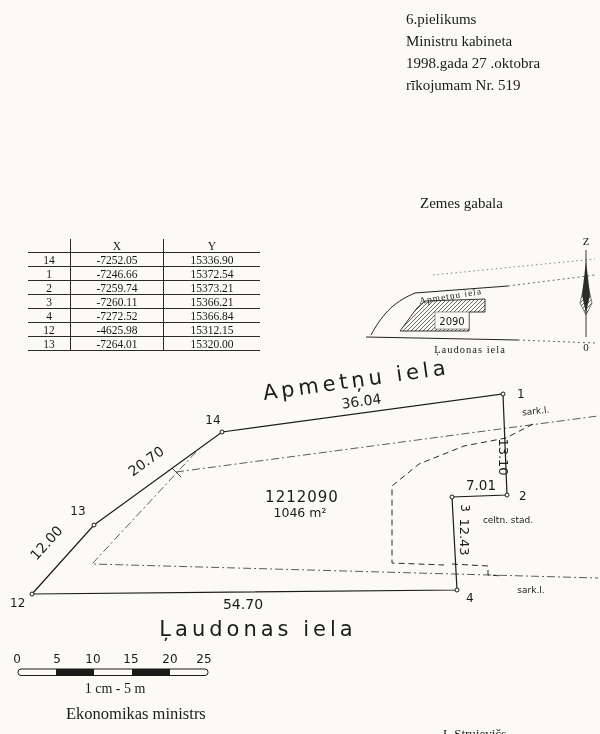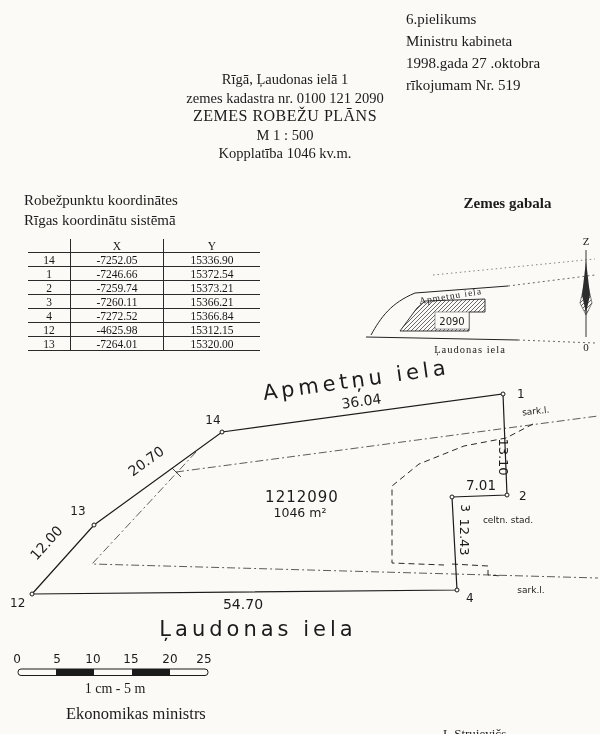--- a/index.html
+++ b/index.html
@@ -3,21 +3,21 @@
 <meta charset="utf-8">
 <style>
   html,body{margin:0;padding:0;}
   .page{position:relative;width:600px;height:734px;background:#fbfaf7;color:#1b1b1b;overflow:hidden;
         font-family:"Liberation Serif", serif;}
   .abs{position:absolute;}
   .annex{left:406px;top:8px;width:180px;font-size:15px;line-height:22px;}
   .title-block{left:140px;top:70px;width:290px;text-align:center;font-size:14.5px;line-height:18.5px;}
   .title-main{font-size:16px;letter-spacing:0.5px;}
   .coords-heading{left:24px;top:190px;font-size:15px;line-height:20px;}
-  .loc-heading{left:420px;top:193px;width:175px;text-align:center;font-size:15px;line-height:20px;font-weight:bold;}
+  .loc-heading{left:420px;top:193px;width:175px;font-size:15px;line-height:20px;}
   table.coords{position:absolute;left:28px;top:239px;border-collapse:collapse;
                font-family:"Liberation Serif", serif;font-size:11.5px;color:#161616;}
   table.coords td{padding:0 4px;text-align:center;height:13px;border-bottom:1px solid #2a2a2a;}
   table.coords td.c1{width:34px;}
   table.coords td.c2{width:84px;border-left:1px solid #2a2a2a;}
   table.coords td.c3{width:88px;border-left:1px solid #2a2a2a;}
   svg text{font-family:"DejaVu Sans", sans-serif;fill:#1b1b1b;}
   svg text.ser{font-family:"Liberation Serif", serif;}
   .sig-left{left:30px;top:704px;font-size:16.5px;margin-left:36px;}
   .sig-right{left:443px;top:726px;font-size:13px;}
@@ -28,32 +28,21 @@
 
 <div class="page">
 
   <div class="abs annex">
     <div>6.pielikums</div>
     <div>Ministru kabineta</div>
     <div>1998.gada 27 .oktobra</div>
     <div>rīkojumam Nr. 519</div>
   </div>
 
-  <div class="abs title-block">
-    <div>Rīgā, Ļaudonas ielā 1</div>
-    <div>zemes kadastra nr. 0100 121 2090</div>
-    <div class="title-main">ZEMES ROBEŽU PLĀNS</div>
-    <div>M 1 : 500</div>
-    <div>Kopplatība 1046 kv.m.</div>
-  </div>
 
-  <div class="abs coords-heading">
-    <div>Robežpunktu koordinātes</div>
-    <div>Rīgas  koordinātu sistēmā</div>
-  </div>
 
   <table class="coords">
     <tbody>
         <tr>
       <td class="c1"></td>
       <td class="c2">X</td>
       <td class="c3">Y</td>
     </tr>
     <tr>
       <td class="c1">14</td>

